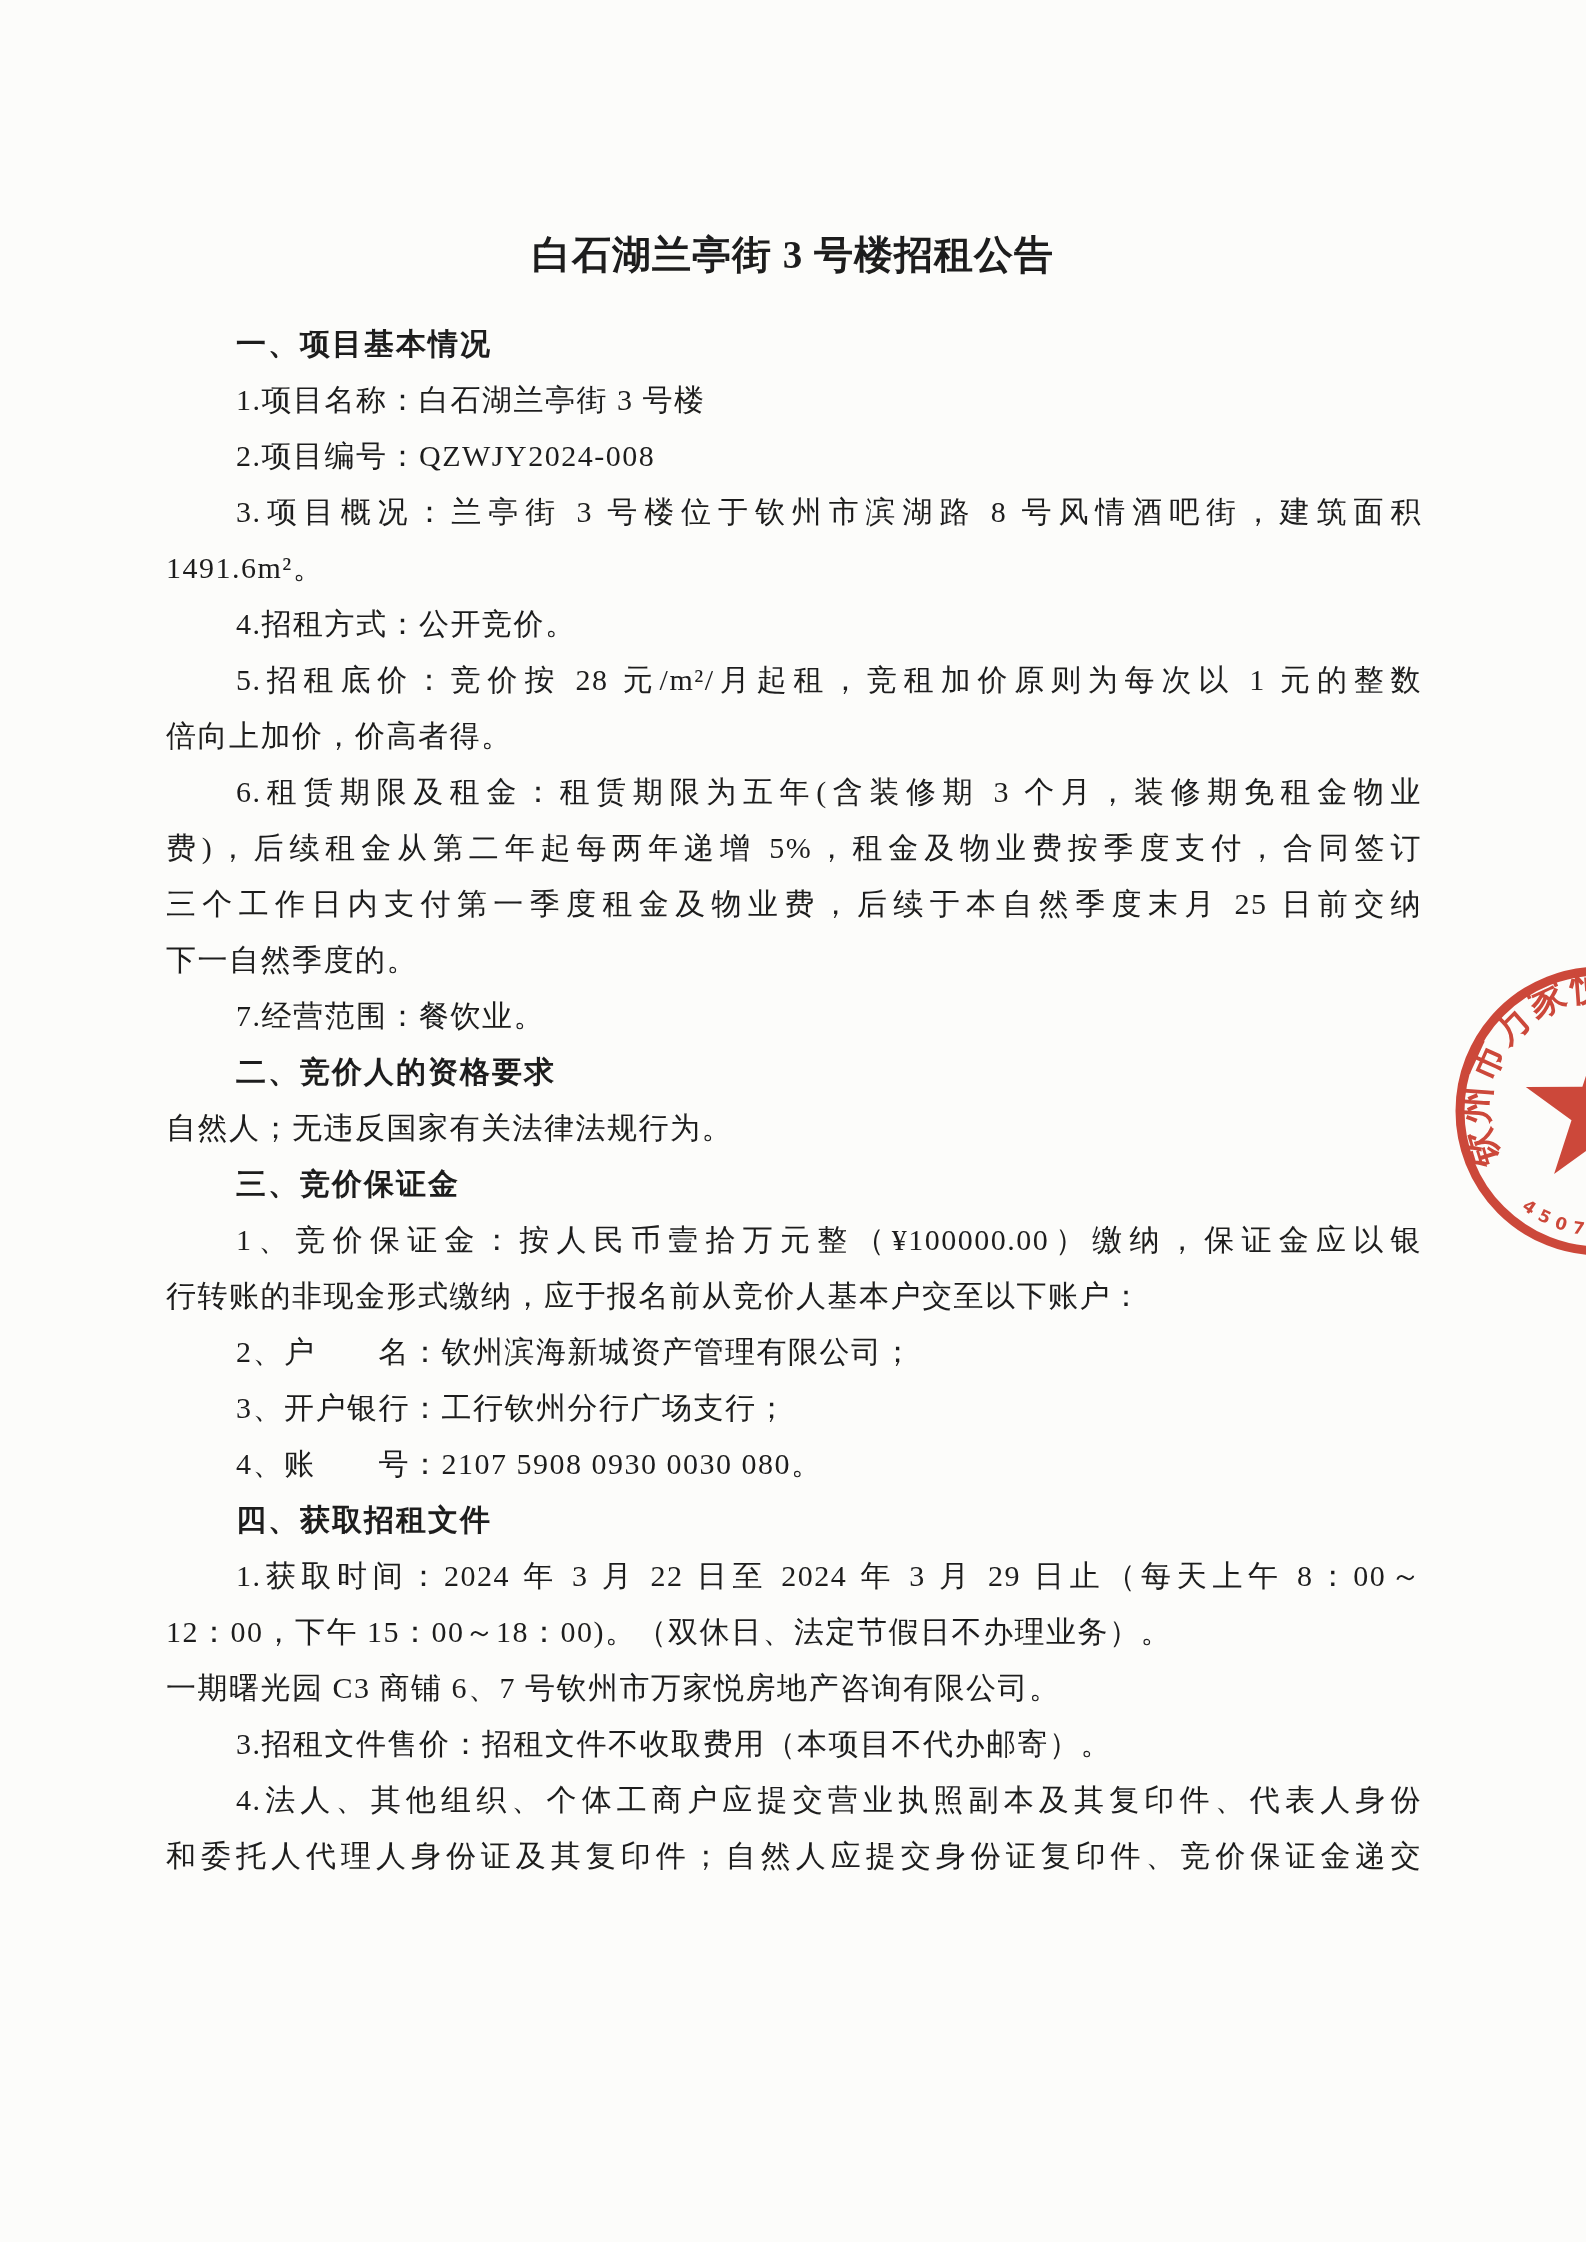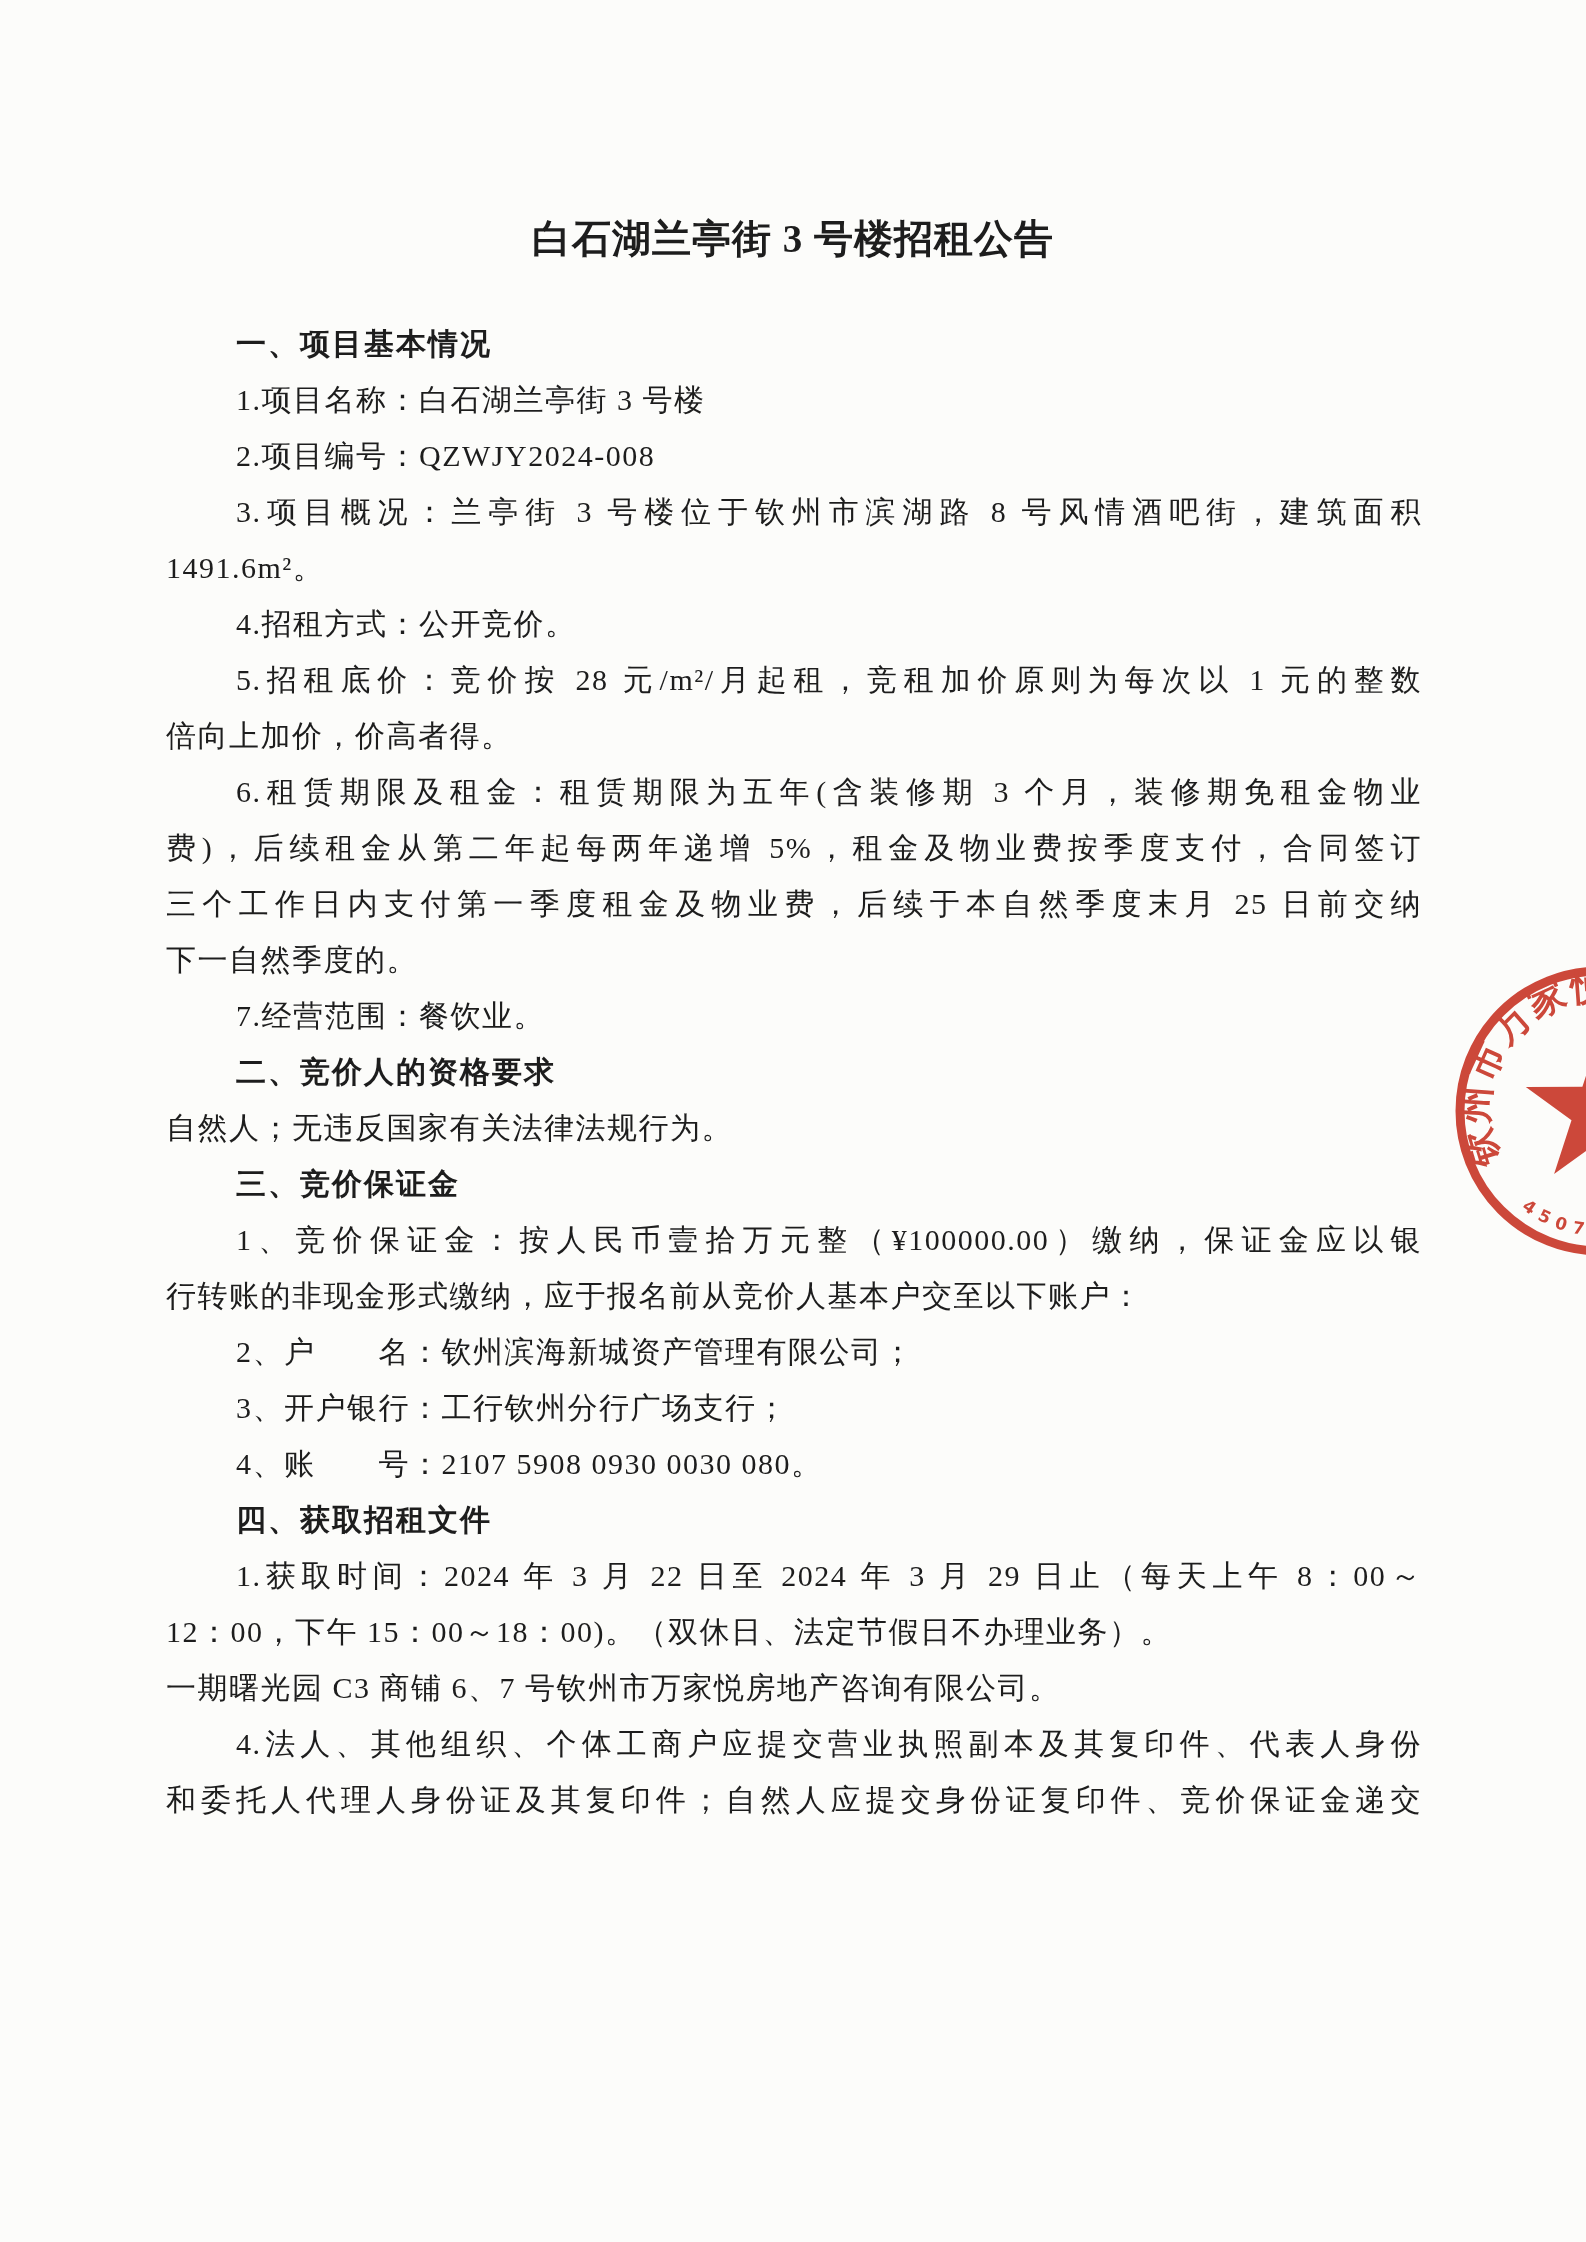--- a/index.html
+++ b/index.html
@@ -15,21 +15,21 @@
     background: #fcfcfa;
     overflow: hidden;
     font-family: "Liberation Serif", "DejaVu Serif", serif;
     color: #1d1d1d;
   }
   .title {
     position: absolute;
     top: 212px;
     left: 0;
     right: 0;
-    margin: 0;
+    margin: 16px;
     text-align: center;
     font-size: 39px;
     font-weight: bold;
     letter-spacing: 1px;
   }
   .doc-body {
     position: absolute;
     top: 316px;
     left: 166px;
     width: 1256px;
@@ -100,20 +100,21 @@
       <div class="line indent bold">三、竞价保证金</div>
       <div class="line indent fill">1、竞价保证金：按人民币壹拾万元整（¥100000.00）缴纳，保证金应以银</div>
       <div class="line">行转账的非现金形式缴纳，应于报名前从竞价人基本户交至以下账户：</div>
       <div class="line indent">2、户　　名：钦州滨海新城资产管理有限公司；</div>
       <div class="line indent">3、开户银行：工行钦州分行广场支行；</div>
       <div class="line indent">4、账　　号：2107 5908 0930 0030 080。</div>
       <div class="line indent bold">四、获取招租文件</div>
       <div class="line indent fill">1.获取时间：2024 年 3 月 22 日至 2024 年 3 月 29 日止（每天上午 8：00～</div>
       <div class="line">12：00，下午 15：00～18：00)。（双休日、法定节假日不办理业务）。</div>
       <div class="line">一期曙光园 C3 商铺 6、7 号钦州市万家悦房地产咨询有限公司。</div>
+      <div class="line indent">3.招租文件售价：招租文件不收取费用（本项目不代办邮寄）。</div>
       <div class="line indent fill">4.法人、其他组织、个体工商户应提交营业执照副本及其复印件、代表人身份</div>
       <div class="line fill">和委托人代理人身份证及其复印件；自然人应提交身份证复印件、竞价保证金递交</div>
     </div>
 
   <div class="stamp">
     <svg width="202" height="344" viewBox="14 -2 202 344">
 
       <circle cx="230" cy="171" r="140" fill="none" stroke-width="9" class="seal-stroke" stroke="#c9392a"></circle>
 
       <polygon class="seal-fill" points="230,93 247.6,146.7 304.2,146.9 258.5,180.3 275.9,234.1 230,201 184.1,234.1 201.5,180.3 155.8,146.9 212.4,146.7" fill="#c9392a"></polygon>

